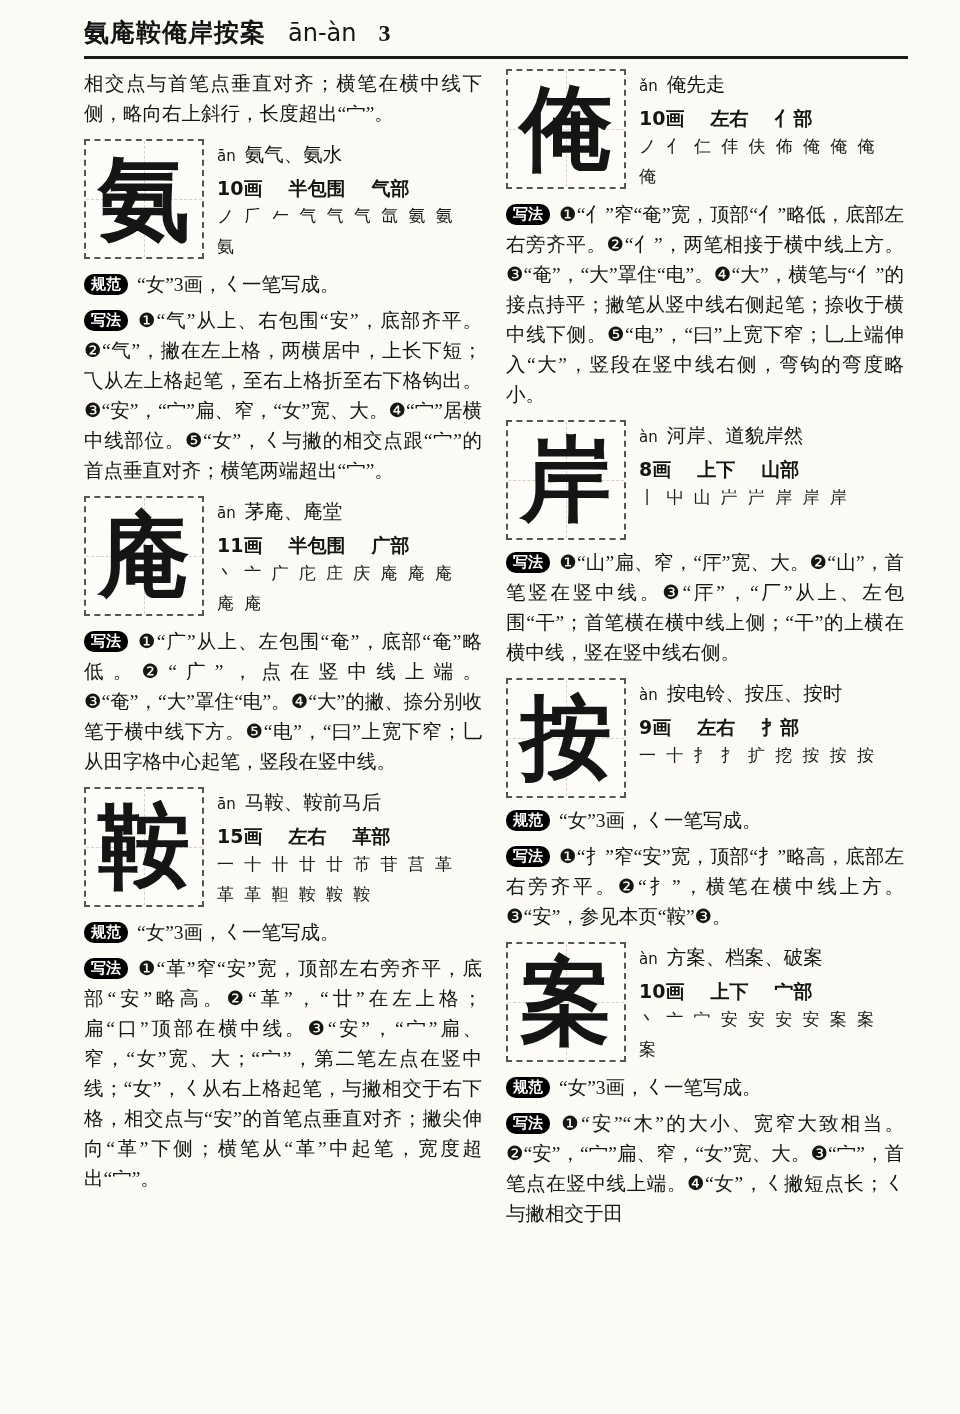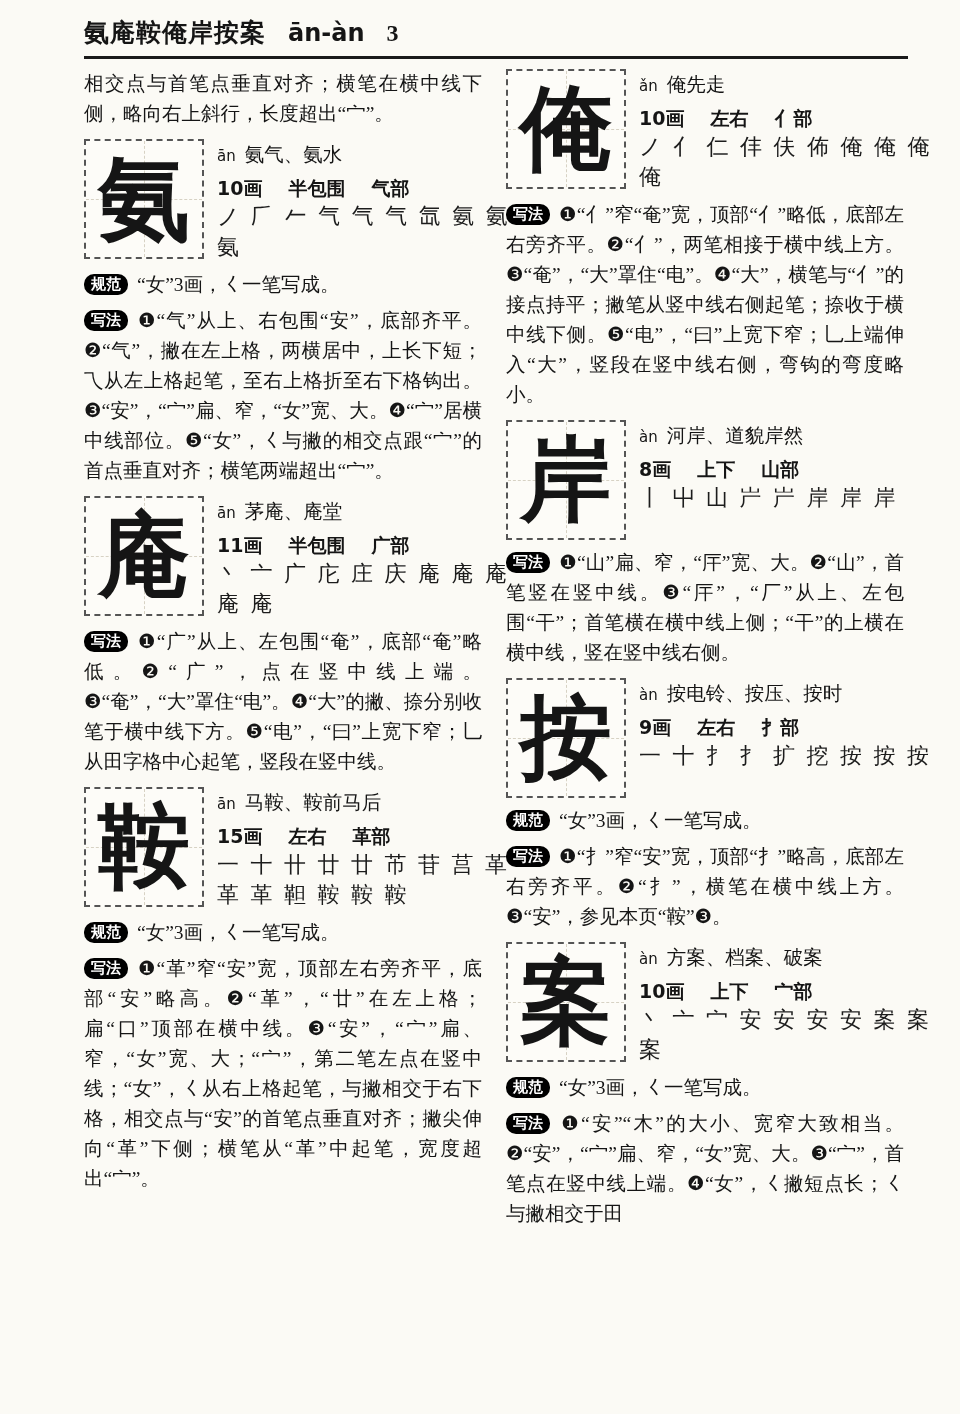--- a/index.html
+++ b/index.html
@@ -5,21 +5,21 @@
   html,body{margin:0;padding:0;}
   body{
     width:960px;height:1414px;overflow:hidden;
     background:#fbfaf5;color:#151515;
     font-family:"Liberation Serif","DejaVu Serif",serif;
   }
   .page{padding:16px 52px 0 84px;}
   
   .header{display:flex;justify-content:flex-start;align-items:baseline;gap:22px;padding-right:6px;}
   .header .chars{font-family:"DejaVu Sans","Liberation Sans",sans-serif;font-weight:bold;font-size:25px;letter-spacing:1px;}
-  .header .pyrange{font-family:"DejaVu Sans","Liberation Sans",sans-serif;font-weight:bold;font-size:24px;}
+  .header .pyrange{font-family:"DejaVu Sans","Liberation Sans",sans-serif;font-weight:normal;font-size:24px;}
   .header .pageno{font-size:24px;font-weight:bold;}
   .rule{border:none;border-top:3px solid #1a1a1a;margin:7px 0 10px 0;}
   
   .columns{display:flex;gap:24px;}
   .col{width:398px;}
   
   .para{font-size:19.5px;line-height:30px;text-align:justify;margin:0 0 6px 0;}
   .badge{
     display:inline-block;background:#000000;color:#fff;
     font-family:"DejaVu Sans","Liberation Sans",sans-serif;
@@ -37,21 +37,21 @@
   .charbox::after{content:"";position:absolute;top:0;bottom:0;left:50%;border-left:1px dashed #d7d2c4;}
   .bigchar{position:relative;z-index:1;font-size:92px;line-height:1;font-weight:700;}
   .entry-info{flex:1;padding-top:1px;}
   .pinyin-line{font-size:19.5px;line-height:29px;}
   .pinyin{font-family:"DejaVu Sans","Liberation Sans",sans-serif;font-size:15px;margin-right:9px;}
   .meta-line{
     font-family:"DejaVu Sans","Liberation Sans",sans-serif;
     font-weight:bold;font-size:19px;line-height:28px;margin-top:3px;
     display:flex;gap:26px;
   }
-  .order{font-size:22px;line-height:30px;letter-spacing:3px;color:#1c1c1c;white-space:nowrap;}
+  .order{font-size:17px;line-height:30px;letter-spacing:3px;color:#1c1c1c;white-space:nowrap;}
 </style>
 </head>
 <body>
 
 <div class="page">
 
   <div class="header">
     <span class="chars">氨庵鞍俺岸按案</span>
     <span class="pyrange">ān-àn</span>
     <span class="pageno">3</span>

